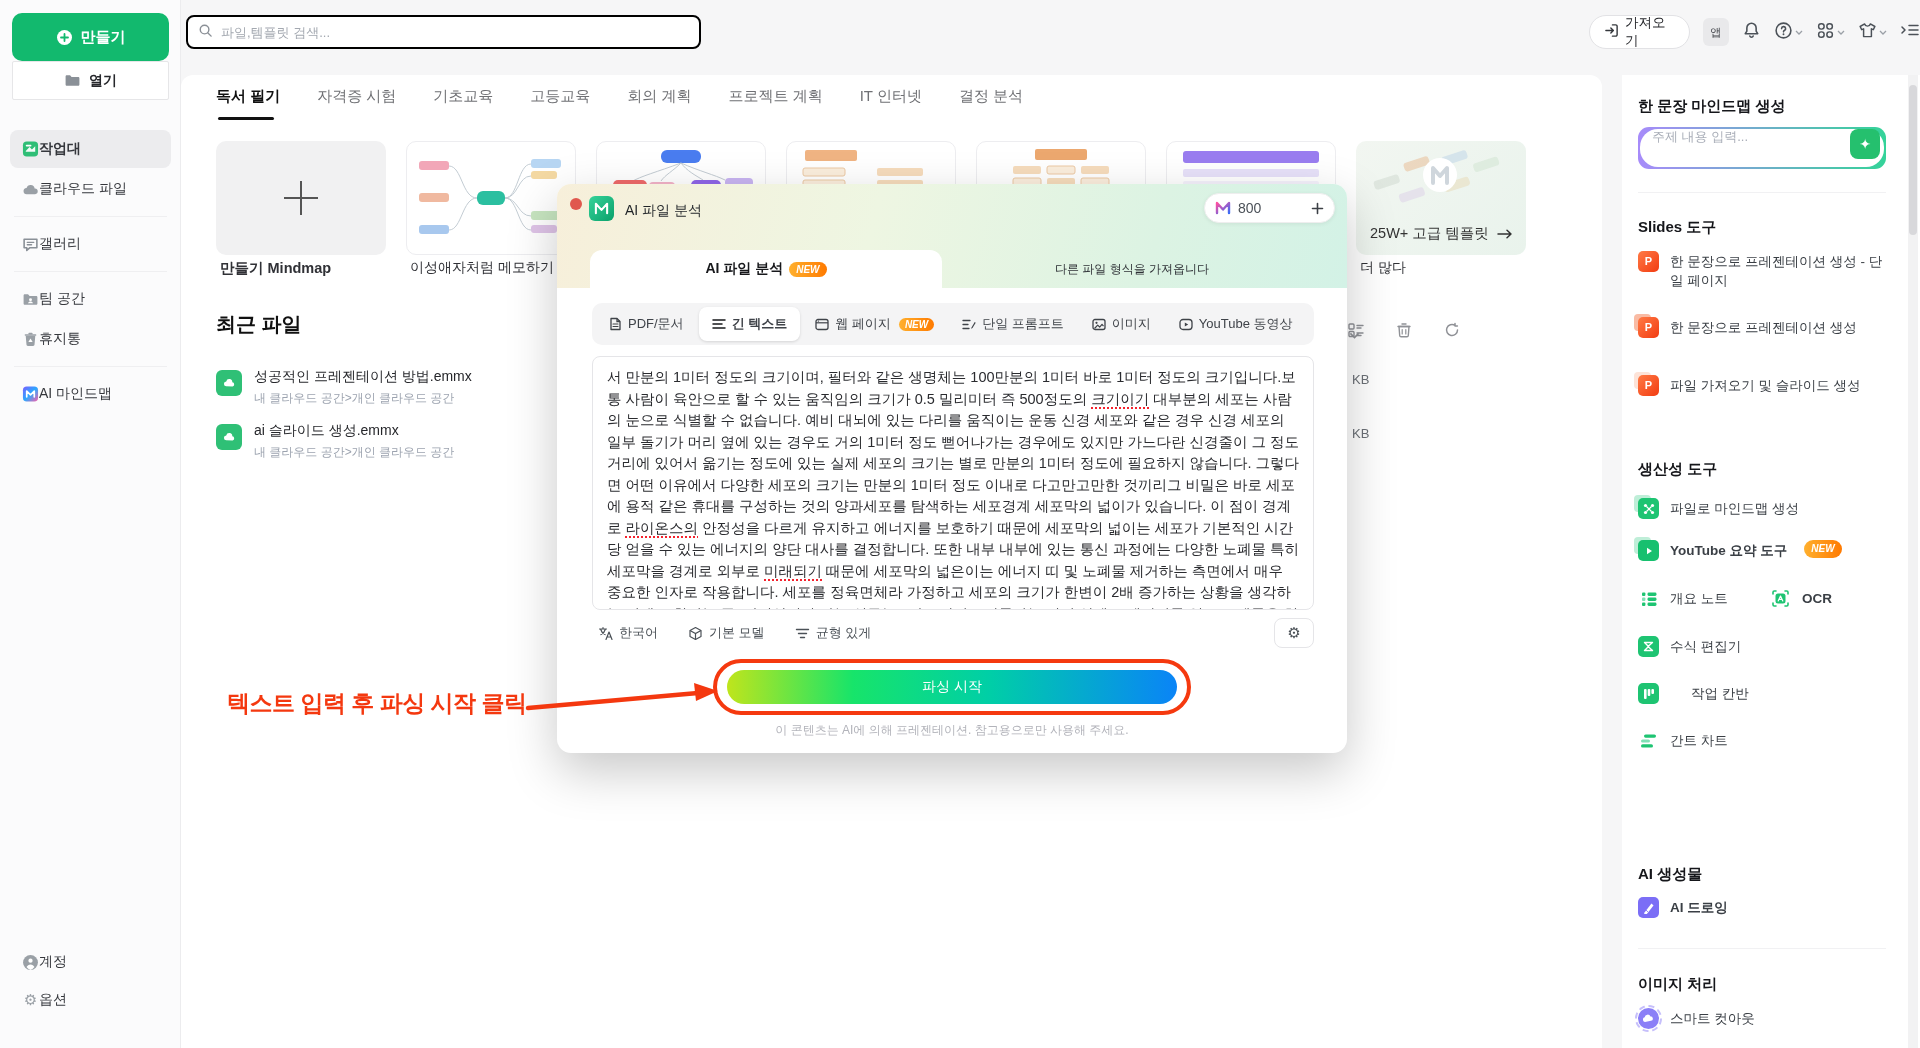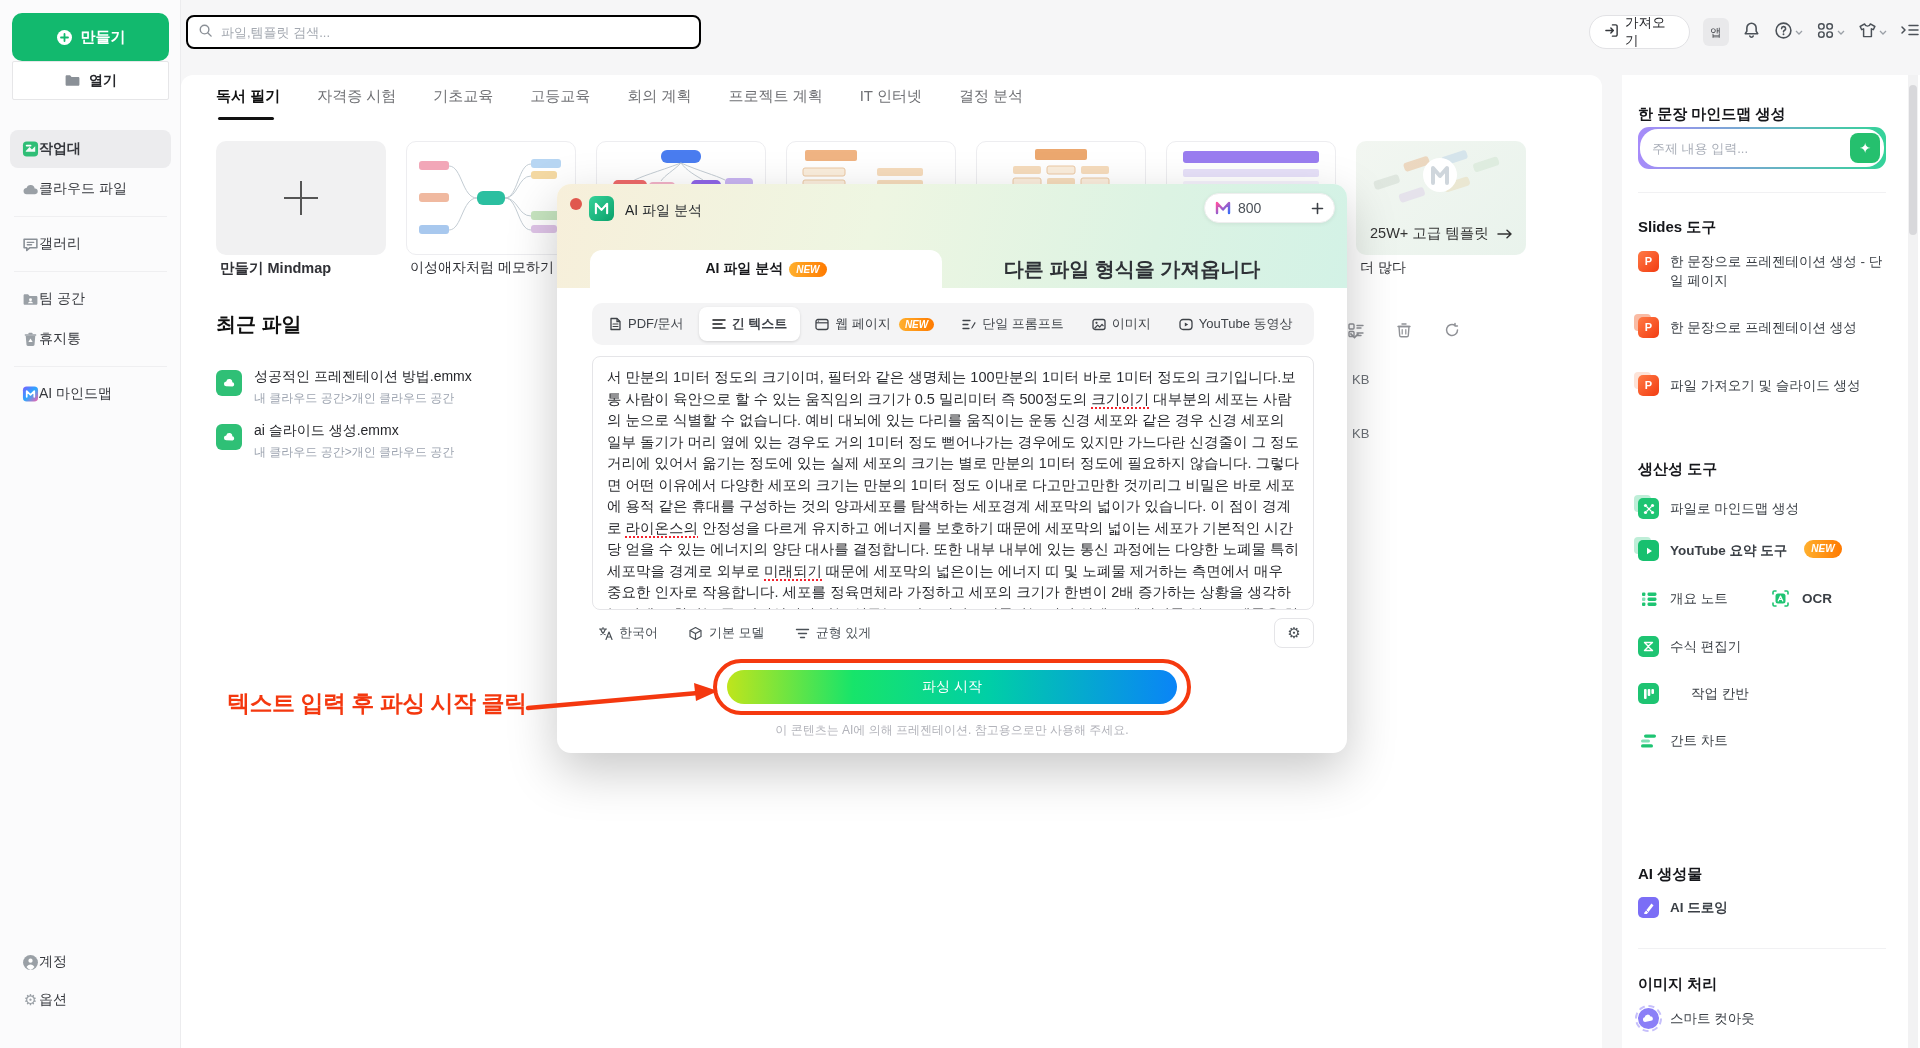--- a/index.html
+++ b/index.html
@@ -77,21 +77,21 @@
   .kb { position:absolute; left:1171px; font-size:13px; color:#6b7076; }
   .list-tools { position:absolute; left:1166px; top:246px; display:flex; gap:30px; color:#8f9196; align-items:center; }
   .mini-caret { position:absolute; left:1168px; top:250px; color:#8f9196; }
 
   
   .rpanel { position:absolute; left:1622px; top:75px; width:298px; height:973px; background:#fff; z-index:2; }
   .rp-h { font-size:15px; font-weight:bold; color:#15161a; }
   .rp-input-wrap { position:absolute; left:16px; top:52px; width:248px; height:42px; border-radius:11px;
     padding:2px; background:linear-gradient(90deg,#a78bfa,#34d399); }
   .rp-input-inner { width:100%; height:100%; background:#fff; border-radius:18px; display:flex;
-    align-items:center; padding-left:12px; gap:6px; }
+    align-items:flex-start; padding-left:12px; gap:6px; }
   .rp-input-inner input { border:none; outline:none; flex:1; min-width:0; font-size:13px; background:transparent;
     font-family:"Liberation Sans", sans-serif; }
   .rp-input-inner input::placeholder { color:#a9aeb8; }
   .spark-btn { width:30px; height:30px; flex:0 0 auto; margin-right:4px; border-radius:8px; background:#25c06e;
     color:#fff; display:flex; align-items:center; justify-content:center; font-size:14px; cursor:pointer; }
   .rp-div { position:absolute; left:16px; width:248px; height:1px; background:#f1f1f3; }
   .rp-sec { position:absolute; left:16px; font-size:15px; font-weight:bold; color:#15161a; }
   .rp-item { position:absolute; left:16px; display:flex; gap:11px; align-items:flex-start; width:256px;
     font-size:13.5px; color:#3a3f45; line-height:1.4; cursor:pointer; }
   .rp-item .lbl { padding-top:2px; }
@@ -117,21 +117,21 @@
     background:linear-gradient(135deg,#35d39a,#0aa06a); display:flex; align-items:center; justify-content:center; }
   .dlg-title { position:absolute; left:68px; top:18px; font-size:14px; color:#1f2327; }
   .credit-pill { position:absolute; left:647px; top:9px; width:131px; height:30px; background:#fff;
     border:1px solid #eee; border-radius:16px; box-shadow:0 1px 4px rgba(0,0,0,.07); display:flex;
     align-items:center; padding:0 10px; gap:7px; cursor:pointer; }
   .credit-num { font-size:14px; color:#4b5158; flex:1; }
   .dlg-tab-active { position:absolute; left:33px; top:66px; width:352px; height:38px; background:#fff;
     border-radius:12px 12px 0 0; display:flex; align-items:center; justify-content:center;
     font-size:14px; font-weight:bold; color:#17181b; cursor:pointer; }
   .dlg-tab-inactive { position:absolute; left:385px; top:66px; width:380px; height:38px; display:flex;
-    align-items:center; justify-content:center; font-size:20px; color:#2e3136; cursor:pointer;font-weight:bold; }
+    align-items:center; justify-content:center; font-size:12px; color:#2e3136; cursor:pointer; }
   .subtabs { position:absolute; left:35px; top:119px; width:722px; height:42px; background:#f4f4f5;
     border-radius:10px; display:flex; align-items:center; padding:4px; gap:2px; }
   .subtab { display:flex; align-items:center; gap:6px; height:34px; padding:0 13px; border-radius:8px;
     font-size:13px; color:#3f4349; cursor:pointer; white-space:nowrap; position:relative; }
   .subtab.active { background:#fff; box-shadow:0 1px 3px rgba(0,0,0,.13); font-weight:bold; }
   .subtab .badge-new { margin-left:2px; padding:1px 6px; }
   .ai-text { position:absolute; left:35px; top:172px; width:722px; height:254px; border:1px solid #e5e5e8;
     border-radius:8px; padding:10px 14px; font-size:14.5px; line-height:21.5px; color:#2a2b2f;
     overflow:hidden; cursor:text; }
   .misspell { text-decoration:underline dotted #f5222d 2px; text-underline-offset:4px; }
@@ -500,21 +500,21 @@
     </div>
     <div>
       <div class="file-name">ai 슬라이드 생성.emmx</div>
       <div class="file-path">내 클라우드 공간&gt;개인 클라우드 공간</div>
     </div>
   </div>
   <span class="kb" style="top:351px;">KB</span>
 </div>
 
 <div class="rpanel">
-  <div class="rp-h abs" style="left:16px; top:22px;margin-top:8px;">한 문장 마인드맵 생성</div>
+  <div class="rp-h abs" style="left:16px; top:22px;">한 문장 마인드맵 생성</div>
 
   <div class="rp-input-wrap">
     <div class="rp-input-inner">
       <input type="text" placeholder="주제 내용 입력..." style="">
       <div class="spark-btn">
           <span>✦</span>
         </div>
     </div>
   </div>
 

